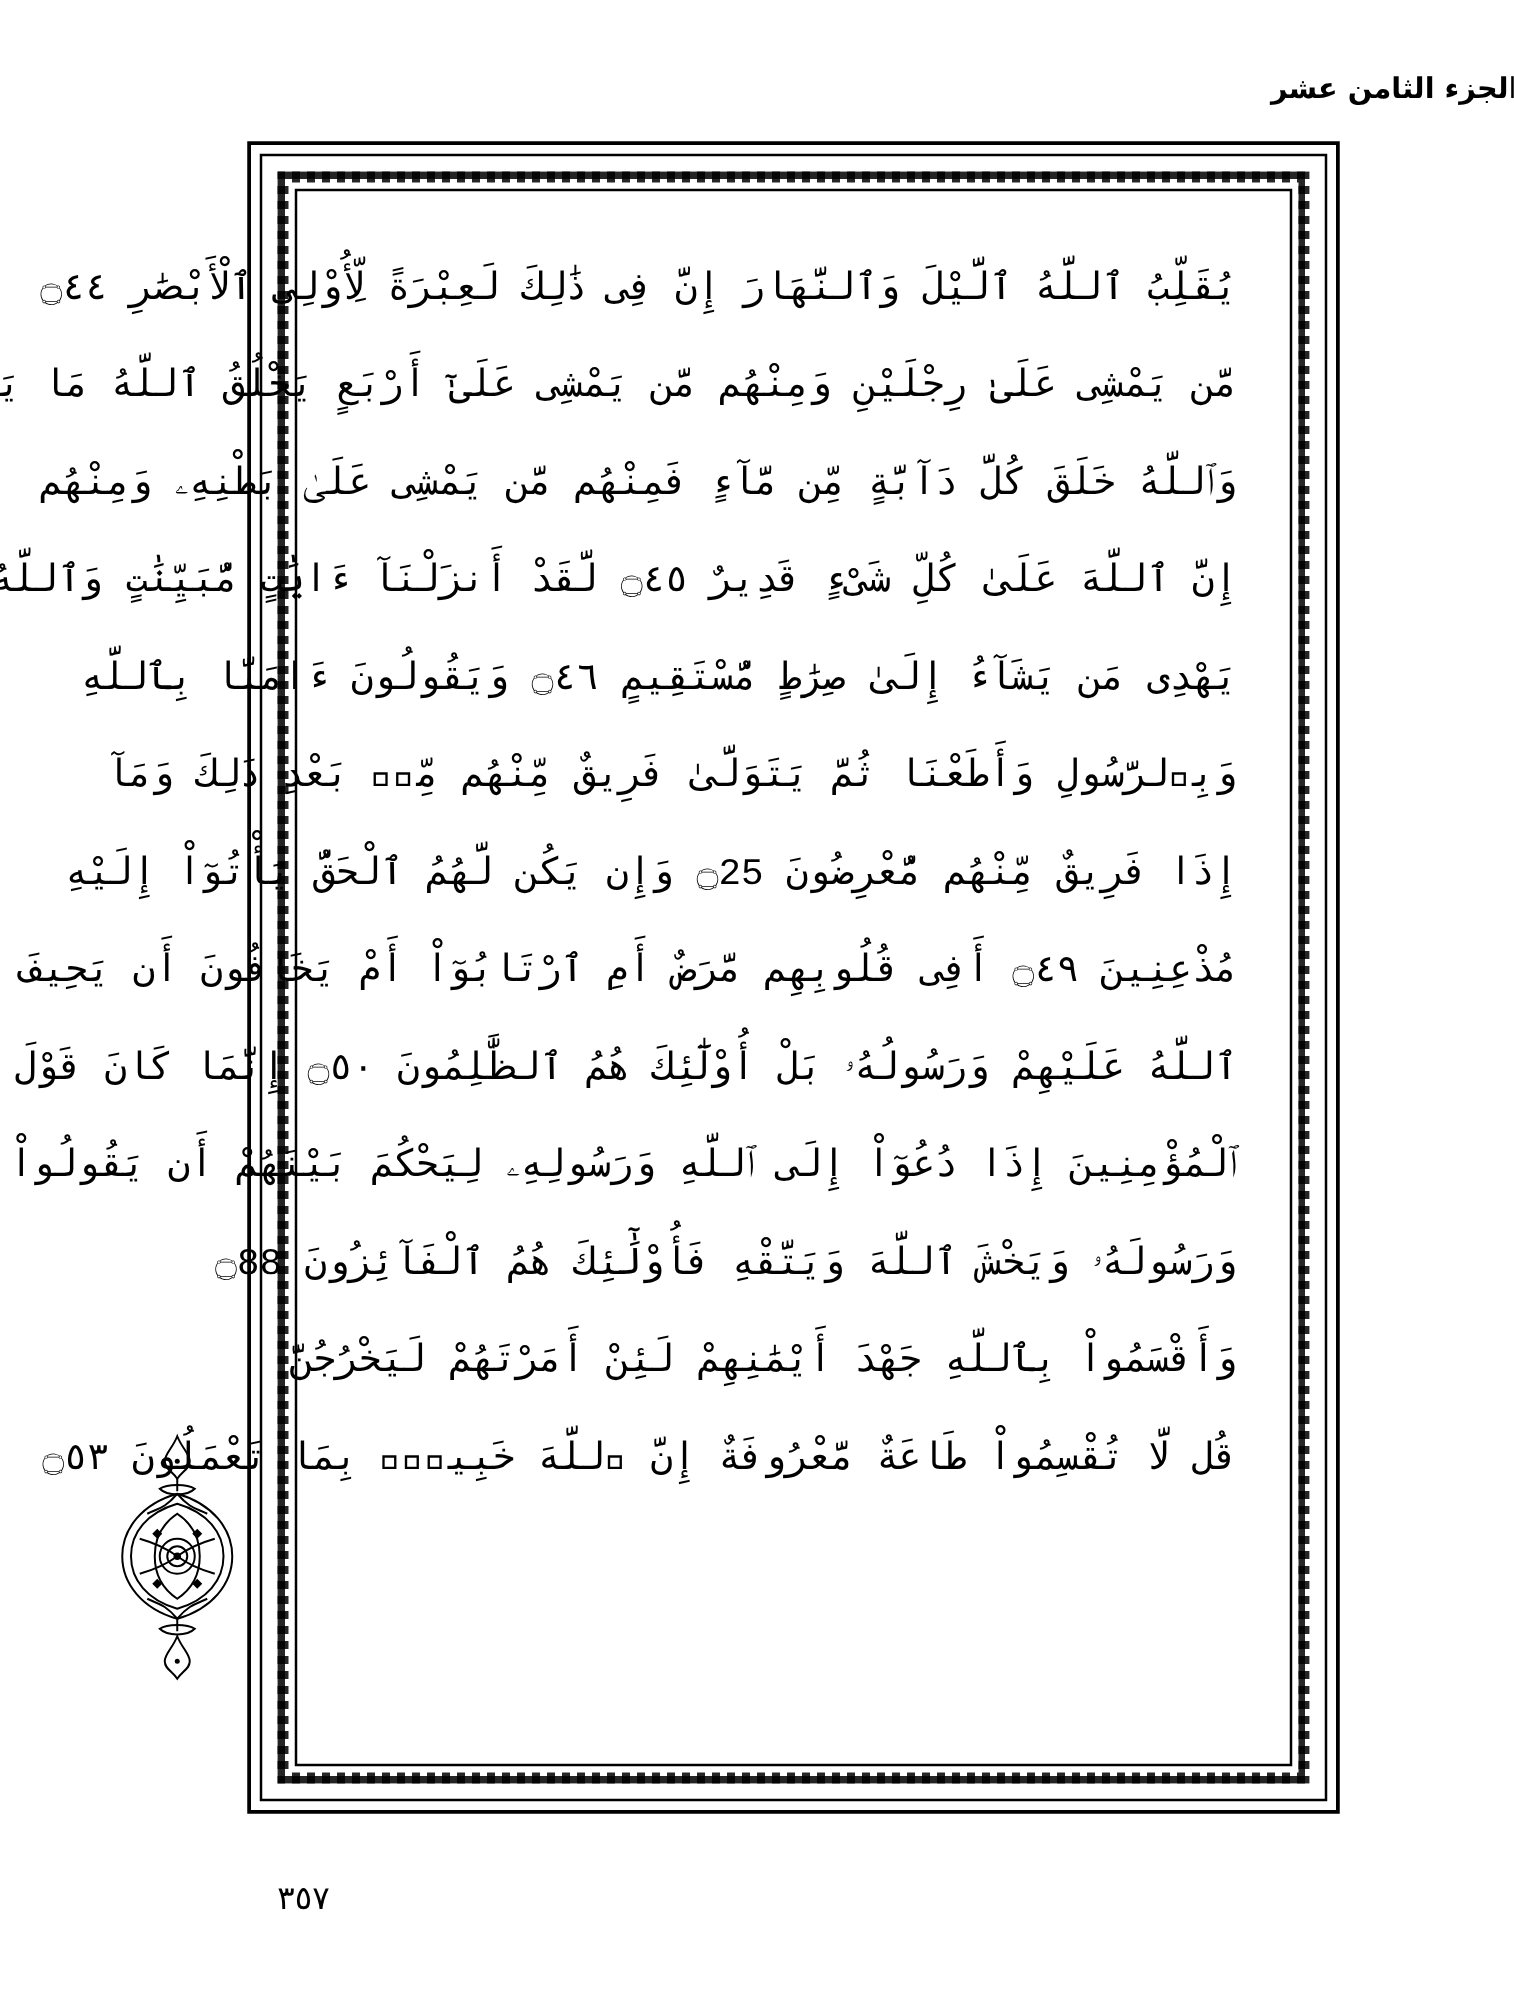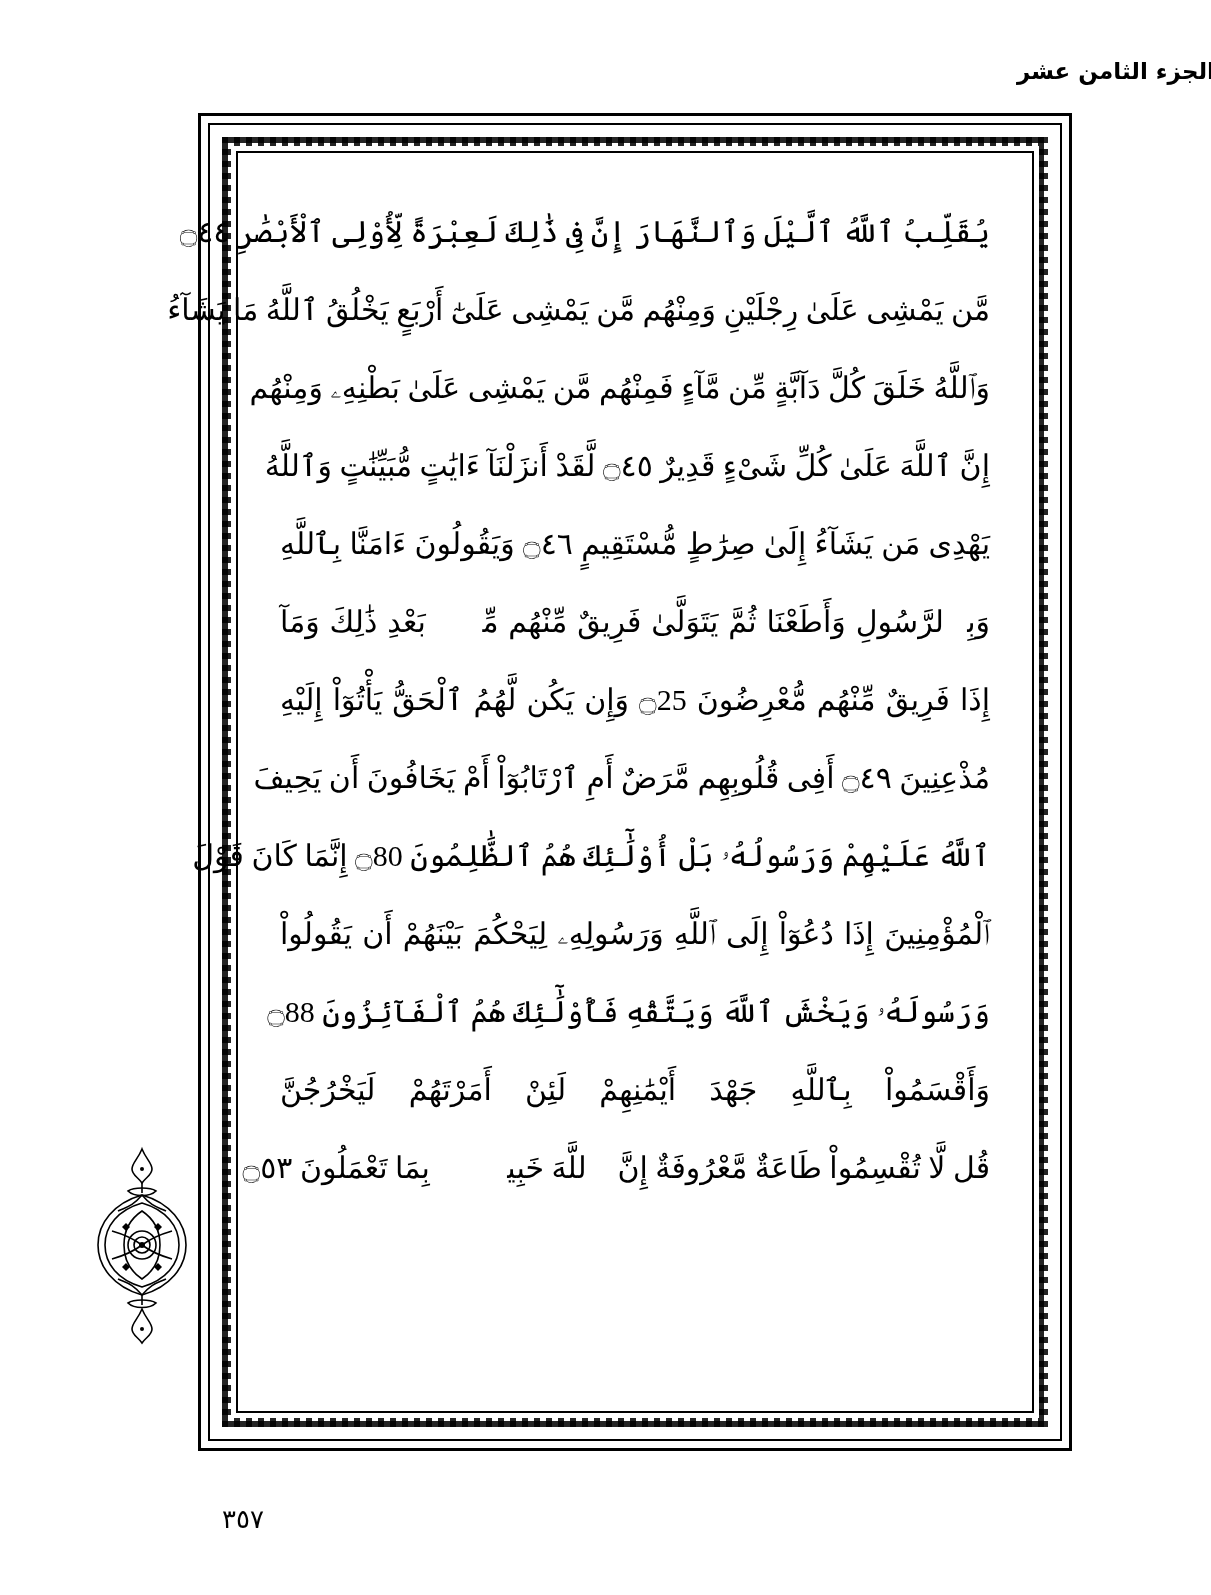--- a/index.html
+++ b/index.html
@@ -108,21 +108,21 @@
     text-align-last: justify;
   }
   .aya-line {
     font-size: 30px;
     line-height: 78px;
     height: 78px;
     white-space: nowrap;
     direction: rtl;
     text-align: justify;
     text-align-last: justify;
-    font-family: Liberation Serif, serif;
+    font-family: Liberation Mono, monospace;
     overflow: visible;
   }
 
   
   .medallion {
     position: absolute;
     top: 1145px;
     left: 88px;
     width: 108px;
     height: 200px;
@@ -150,21 +150,21 @@
 
       <div class="text-block">
         <div class="aya-line">يُقَلِّبُ ٱللَّهُ ٱلَّيْلَ وَٱلنَّهَارَ إِنَّ فِى ذَٰلِكَ لَعِبْرَةً لِّأُوْلِى ٱلْأَبْصَٰرِ ۝٤٤</div>
         <div class="aya-line">مَّن يَمْشِى عَلَىٰ رِجْلَيْنِ وَمِنْهُم مَّن يَمْشِى عَلَىٰٓ أَرْبَعٍ يَخْلُقُ ٱللَّهُ مَا يَشَآءُ</div>
         <div class="aya-line">وَٱللَّهُ خَلَقَ كُلَّ دَآبَّةٍ مِّن مَّآءٍ فَمِنْهُم مَّن يَمْشِى عَلَىٰ بَطْنِهِۦ وَمِنْهُم</div>
         <div class="aya-line">إِنَّ ٱللَّهَ عَلَىٰ كُلِّ شَىْءٍ قَدِيرٌ ۝٤٥ لَّقَدْ أَنزَلْنَآ ءَايَٰتٍ مُّبَيِّنَٰتٍ وَٱللَّهُ</div>
         <div class="aya-line">يَهْدِى مَن يَشَآءُ إِلَىٰ صِرَٰطٍ مُّسْتَقِيمٍ ۝٤٦ وَيَقُولُونَ ءَامَنَّا بِٱللَّهِ</div>
         <div class="aya-line">وَبِٱلرَّسُولِ وَأَطَعْنَا ثُمَّ يَتَوَلَّىٰ فَرِيقٌ مِّنْهُم مِّنۢ بَعْدِ ذَٰلِكَ وَمَآ</div>
         <div class="aya-line">إِذَا فَرِيقٌ مِّنْهُم مُّعْرِضُونَ ۝25 وَإِن يَكُن لَّهُمُ ٱلْحَقُّ يَأْتُوٓاْ إِلَيْهِ</div>
         <div class="aya-line">مُذْعِنِينَ ۝٤٩ أَفِى قُلُوبِهِم مَّرَضٌ أَمِ ٱرْتَابُوٓاْ أَمْ يَخَافُونَ أَن يَحِيفَ</div>
-        <div class="aya-line">ٱللَّهُ عَلَيْهِمْ وَرَسُولُهُۥ بَلْ أُوْلَٰٓئِكَ هُمُ ٱلظَّٰلِمُونَ ۝80 إِنَّمَا كَانَ قَوْلَ</div>
+        <div class="aya-line">ٱللَّهُ عَلَيْهِمْ وَرَسُولُهُۥ بَلْ أُوْلَٰٓئِكَ هُمُ ٱلظَّٰلِمُونَ ۝٥٠ إِنَّمَا كَانَ قَوْلَ</div>
         <div class="aya-line">ٱلْمُؤْمِنِينَ إِذَا دُعُوٓاْ إِلَى ٱللَّهِ وَرَسُولِهِۦ لِيَحْكُمَ بَيْنَهُمْ أَن يَقُولُواْ</div>
         <div class="aya-line">وَرَسُولَهُۥ وَيَخْشَ ٱللَّهَ وَيَتَّقْهِ فَأُوْلَٰٓئِكَ هُمُ ٱلْفَآئِزُونَ ۝88</div>
         <div class="aya-line">وَأَقْسَمُواْ بِٱللَّهِ جَهْدَ أَيْمَٰنِهِمْ لَئِنْ أَمَرْتَهُمْ لَيَخْرُجُنَّ</div>
         <div class="aya-line">قُل لَّا تُقْسِمُواْ طَاعَةٌ مَّعْرُوفَةٌ إِنَّ ٱللَّهَ خَبِيرٌۢ بِمَا تَعْمَلُونَ ۝٥٣</div>
       </div>
 
     </div>
   </div>
 </div>
 

